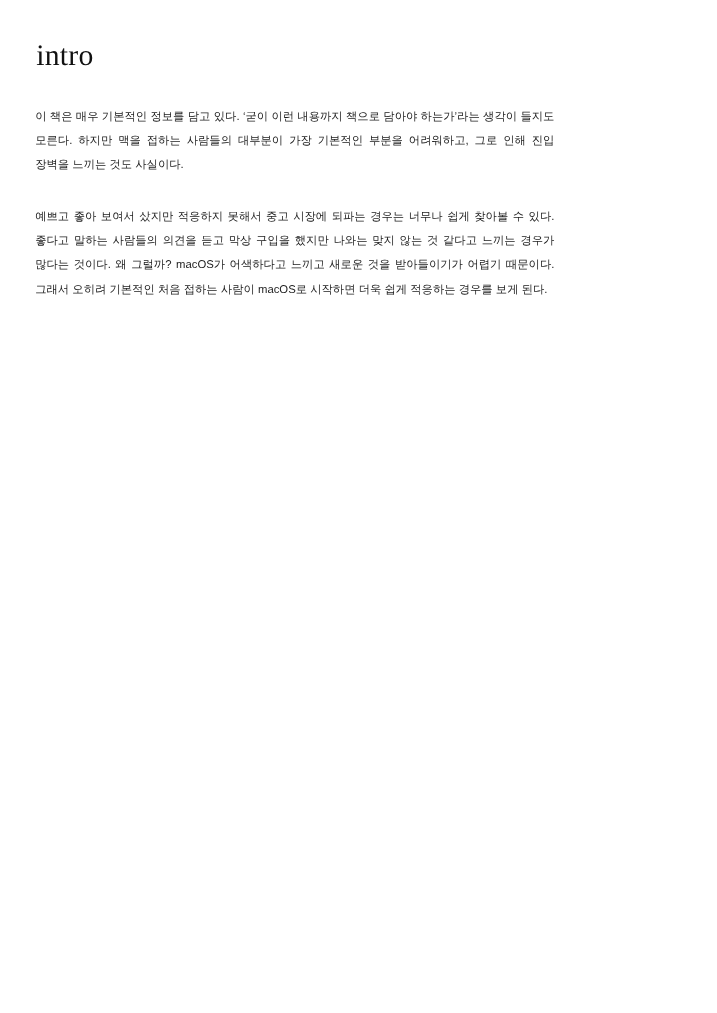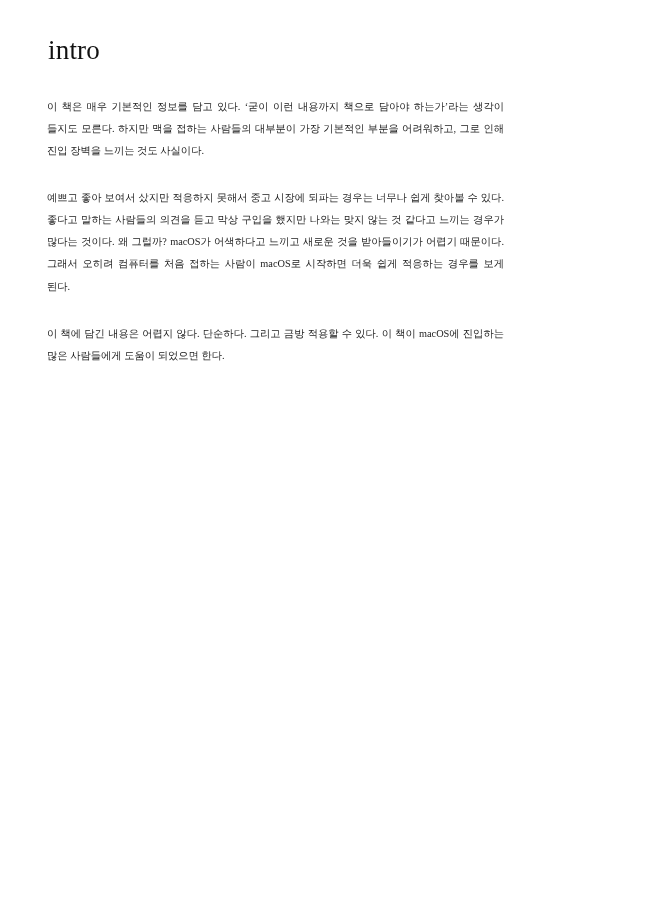--- a/index.html
+++ b/index.html
@@ -12,42 +12,42 @@
     height: 921px;
     font-family: "Liberation Serif", serif;
     color: #1a1a1a;
     -webkit-font-smoothing: antialiased;
   }
   .page {
     position: relative;
     width: 536px;
     height: 921px;
     box-sizing: border-box;
-    padding: 36px 32px 0 47px;
+    padding: 36px 32px 0 32px;
     background: #ffffff;
     overflow: hidden;
   }
   .doc-title {
     font-family: "Liberation Serif", serif;
     font-size: 27px;
     font-weight: 400;
     line-height: 1.1;
     letter-spacing: 0.2px;
     color: #111111;
     margin: 0 0 30px 0;
     padding-left: 1px;
   }
   .body-block {
     margin: 0 0 25px 0;
   }
   .body-block:last-child {
     margin-bottom: 0;
   }
   .para {
-    font-family: Liberation Serif, serif;
+    font-family: Liberation Sans, sans-serif;
     font-size: 10.3px;
     line-height: 2.15;
     text-align: justify;
     text-justify: inter-character;
     color: #1b1b1b;
     margin: 0;
     word-break: keep-all;
   }
   .para.last-line-left {
     text-align-last: left;
@@ -59,20 +59,17 @@
 <div class="page">
 
   <h1 class="doc-title">intro</h1>
 
   <div class="body-block">
     <p class="para last-line-left">이 책은 매우 기본적인 정보를 담고 있다. ‘굳이 이런 내용까지 책으로 담아야 하는가’라는 생각이 들지도 모른다. 하지만 맥을 접하는 사람들의 대부분이 가장 기본적인 부분을 어려워하고, 그로 인해 진입 장벽을 느끼는 것도 사실이다.</p>
   </div>
 
 
   <div class="body-block">
-    <p class="para last-line-left">예쁘고 좋아 보여서 샀지만 적응하지 못해서 중고 시장에 되파는 경우는 너무나 쉽게 찾아볼 수 있다. 좋다고 말하는 사람들의 의견을 듣고 막상 구입을 했지만 나와는 맞지 않는 것 같다고 느끼는 경우가 많다는 것이다. 왜 그럴까? macOS가 어색하다고 느끼고 새로운 것을 받아들이기가 어렵기 때문이다. 그래서 오히려 컴퓨터를 처음 접하는 사람이 macOS로 시작하면 더욱 쉽게 적응하는 경우를 보게 된다.</p>
+    <p class="para last-line-left">예쁘고 좋아 보여서 샀지만 적응하지 못해서 중고 시장에 되파는 경우는 너무나 쉽게 찾아볼 수 있다. 좋다고 말하는 사람들의 의견을 듣고 막상 구입을 했지만 나와는 맞지 않는 것 같다고 느끼는 경우가 많다는 것이다. 왜 그럴까? macOS가 어색하다고 느끼고 새로운 것을 받아들이기가 어렵기 때문이다. 그래서 오히려 기본적인 처음 접하는 사람이 macOS로 시작하면 더욱 쉽게 적응하는 경우를 보게 된다.</p>
   </div>
 
-  <div class="body-block">
-    <p class="para last-line-left">이 책에 담긴 내용은 어렵지 않다. 단순하다. 그리고 금방 적용할 수 있다. 이 책이 macOS에 진입하는 많은 사람들에게 도움이 되었으면 한다.</p>
-  </div>
 
 </div>
 
 </body></html>

